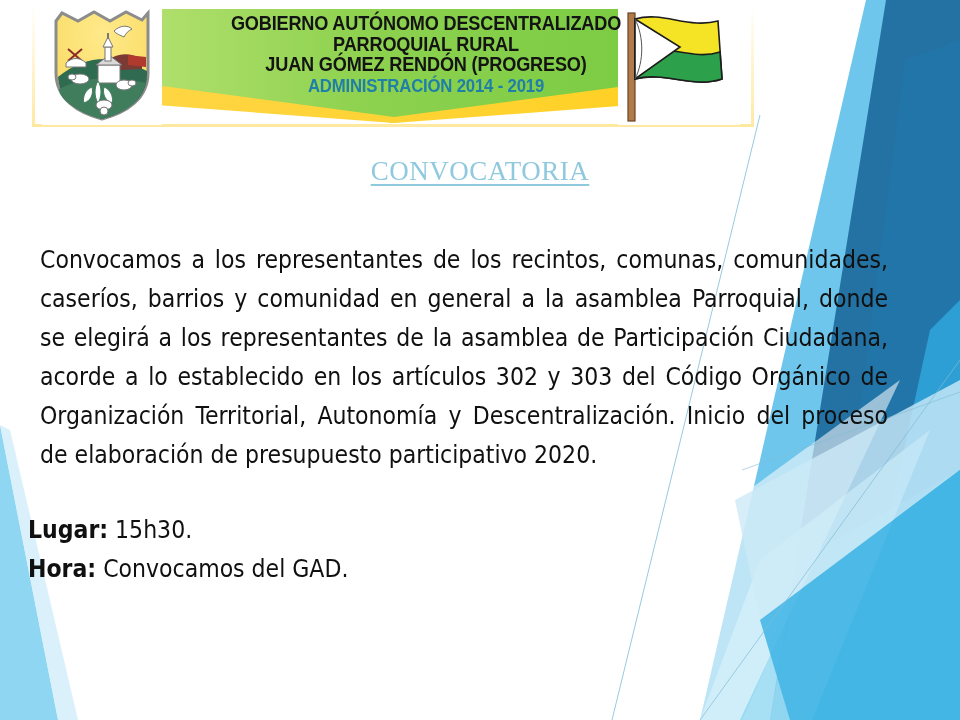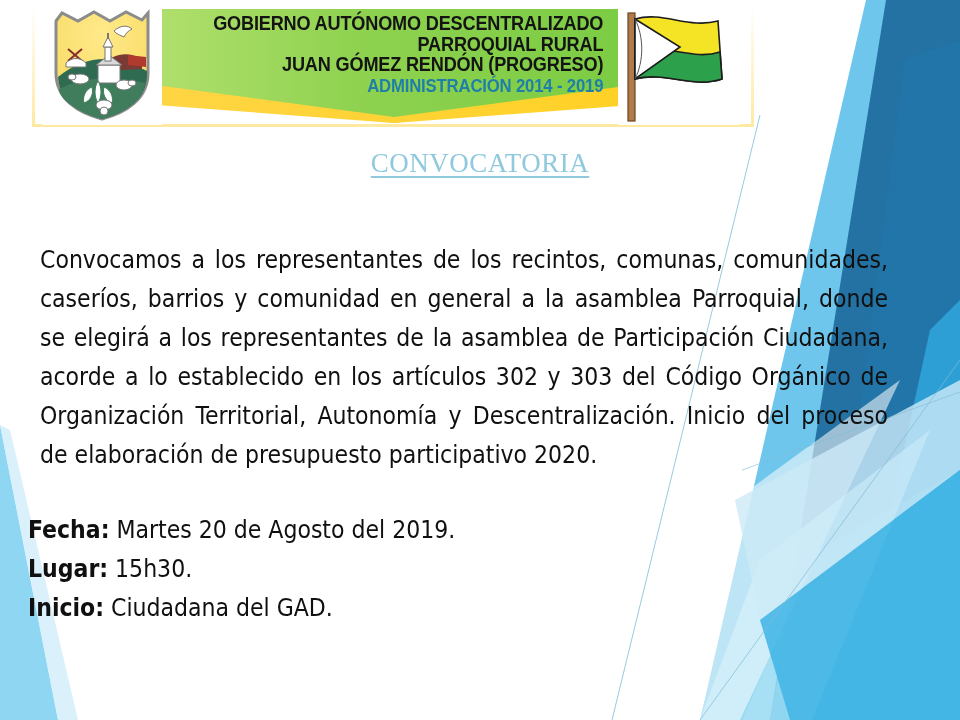--- a/index.html
+++ b/index.html
@@ -22,22 +22,22 @@
   #bg-decor{position:absolute;inset:0;width:960px;height:720px;pointer-events:none;}
 
   
   #header-banner{
     position:absolute;left:32px;top:5px;width:722px;height:122px;
     overflow:hidden;
   }
   #banner-svg{position:absolute;left:0;top:0;}
 
   .banner-text-block{
-    position:absolute;left:166px;top:8px;width:420px;
-    text-align:right;
+    position:absolute;left:184px;top:8px;width:420px;
+    text-align:center;
     font-family:"Liberation Sans", sans-serif;
     line-height:1.06;
   }
   .banner-line{
     font-weight:bold;
     color:#141414;
     letter-spacing:-0.2px;
     white-space:nowrap;
     transform:scaleX(0.93);
     transform-origin:center center;
@@ -45,21 +45,21 @@
   .bl1{font-size:19.5px;}
   .bl2{font-size:19.5px;}
   .bl3{font-size:19.5px;}
   .bl4{font-size:18px;color:#1f7fa8;margin-top:2px;}
 
   
   #content{
     position:absolute;left:0;top:0;width:960px;height:720px;
   }
   #doc-title{
-    position:absolute;left:0;top:148px;width:960px;
+    position:absolute;left:0;top:156px;width:960px;
     text-align:center;
     font-family:"Liberation Serif", serif;
     font-size:27px;
     letter-spacing:0.5px;
     color:#8fc9de;
     text-decoration:underline;
     text-underline-offset:4px;
     text-decoration-thickness:1.5px;
   }
   #body-copy{
@@ -218,28 +218,24 @@
   <div id="content">
 
     <div id="doc-title">CONVOCATORIA</div>
 
     <div id="body-copy">
       <p>Convocamos a los representantes de los recintos, comunas, comunidades, caseríos, barrios y comunidad en general a la asamblea Parroquial, donde se elegirá a los representantes de la asamblea de Participación Ciudadana, acorde a lo establecido en los artículos 302 y 303 del Código Orgánico de Organización Territorial, Autonomía y Descentralización. Inicio del proceso de elaboración de presupuesto participativo 2020.</p>
     </div>
 
     <div id="details">
       <div class="detail-row">
-        <span class="detail-label">Fecha:</span>
-        <span class="detail-value">Martes 20 de Agosto del 2019.</span>
-      </div>
-      <div class="detail-row">
         <span class="detail-label">Lugar:</span>
         <span class="detail-value">15h30.</span>
       </div>
       <div class="detail-row">
-        <span class="detail-label">Inicio:</span>
-        <span class="detail-value">Ciudadana del GAD.</span>
+        <span class="detail-label">Hora:</span>
+        <span class="detail-value">Convocamos del GAD.</span>
       </div>
     </div>
 
   </div>
 
 </div>
 
 </body></html>

